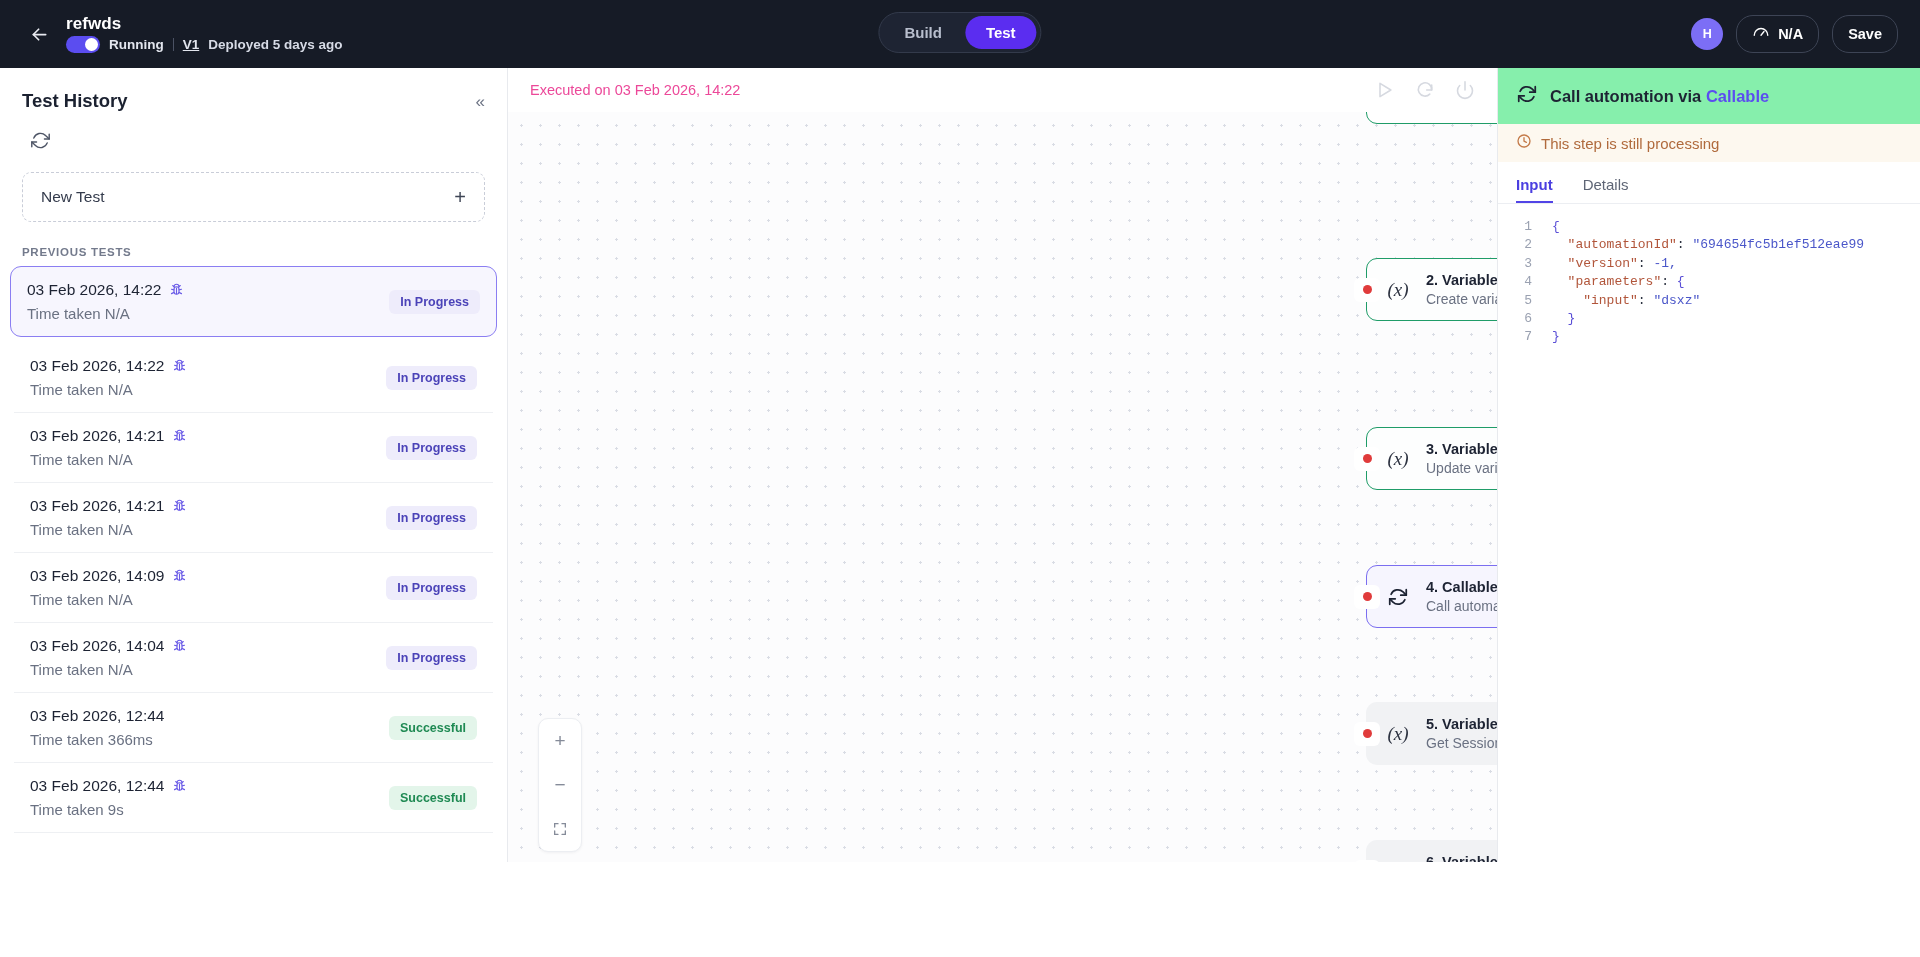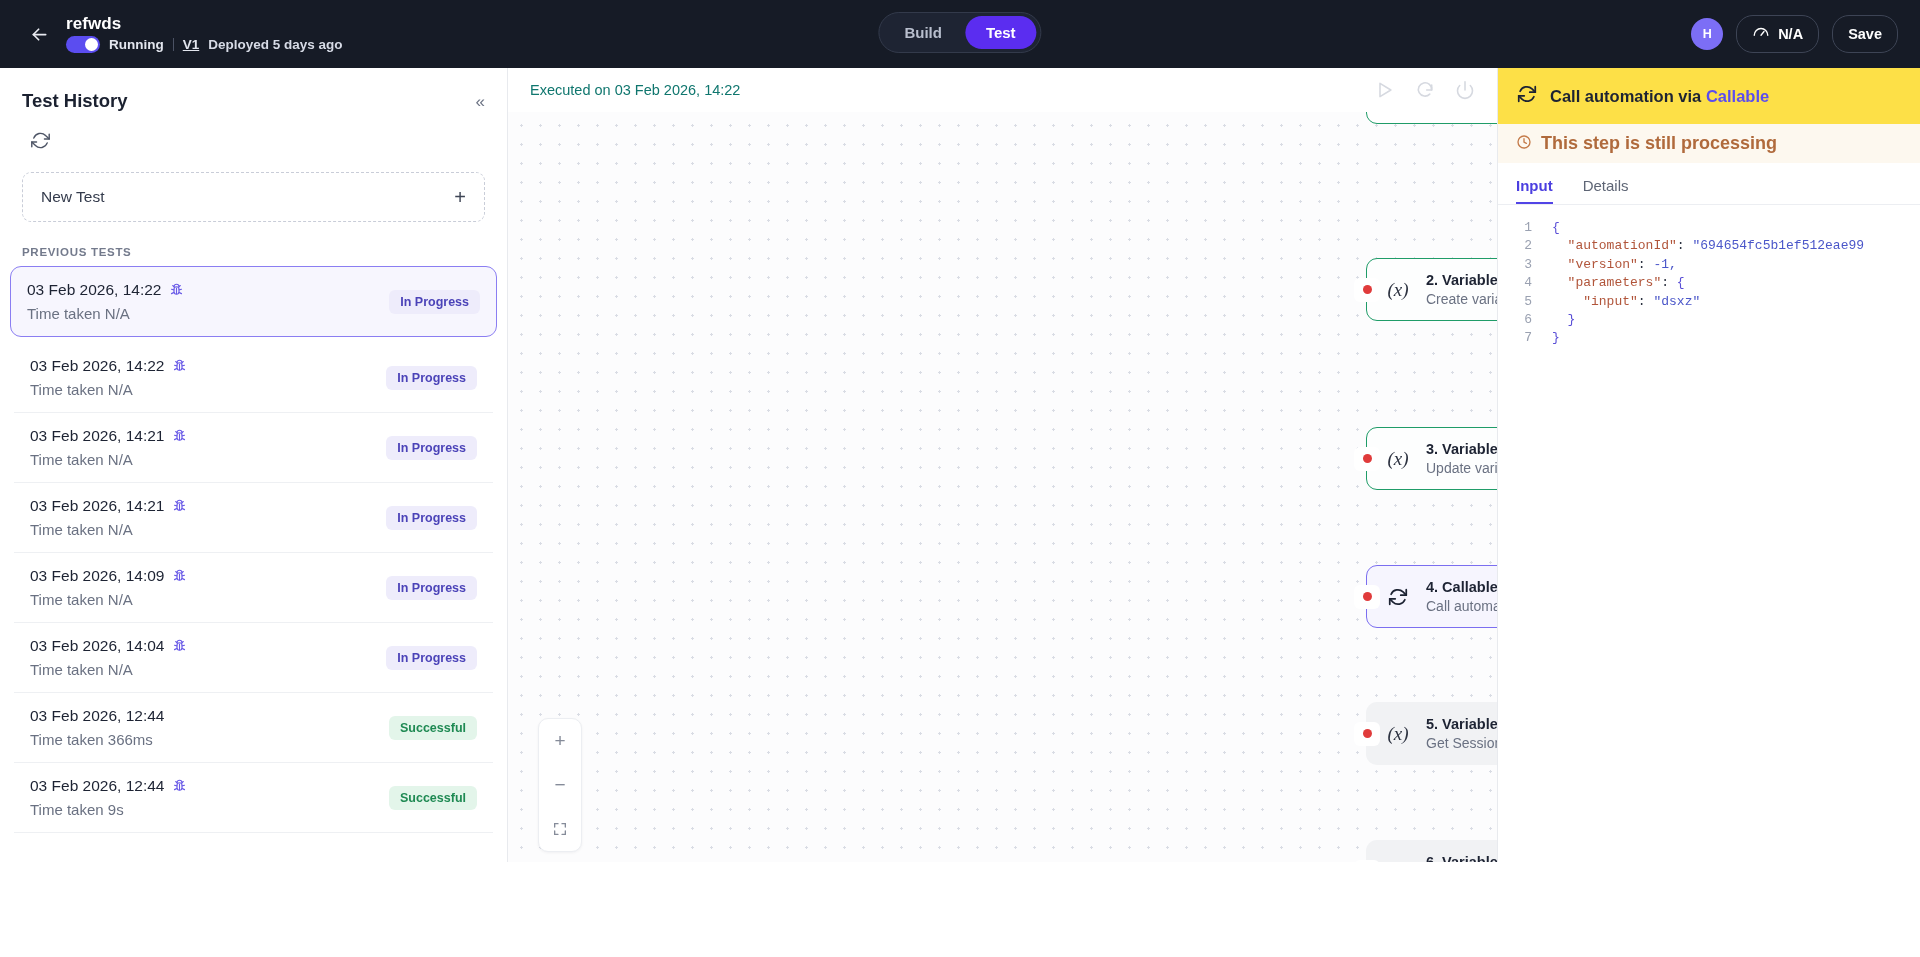--- a/index.html
+++ b/index.html
@@ -100,21 +100,21 @@
     font-size: 12.5px; font-weight: 600; white-space: nowrap;
   }
   .badge.inprogress { background: #eeecfb; color: #4b43b8; }
   .badge.successful { background: #e3f5ea; color: #1f8a53; }
 
   
   .canvas-col { flex: 1; display: flex; flex-direction: column; min-width: 0; position: relative; }
   .canvas-head {
     height: 44px; flex: 0 0 44px; display: flex; align-items: center; padding: 0 22px; background: #fff;
   }
-  .executed-on { font-size: 14.5px; color: #0f766e; font-weight: 500; }
+  .executed-on { font-size: 14.5px; color: #ec4899; font-weight: 500; }
   .canvas-head-icons { margin-left: auto; display: flex; align-items: center; gap: 20px; color: #d6d9e0; }
   .chi { cursor: pointer; display: flex; }
   .canvas {
     flex: 1; position: relative; min-height: 0; overflow: hidden;
     background-color: #fcfcfd;
     background-image: radial-gradient(#d9dce4 1.05px, transparent 1.05px);
     background-size: 19px 19px; background-position: 4px 4px;
   }
 
   .node {
@@ -146,29 +146,29 @@
     padding: 8px 0; gap: 16px; box-shadow: 0 1px 3px rgba(20,25,40,.05);
   }
   .zc-btn { width: 28px; height: 28px; display: flex; align-items: center; justify-content: center; color: #858b99; cursor: pointer; font-size: 19px; }
 
   
   .right-panel {
     width: 423px; flex: 0 0 423px; border-left: 1px solid #e8eaee; background: #ffffff;
     display: flex; flex-direction: column; min-height: 0;
   }
   .rp-header {
-    height: 56px; flex: 0 0 56px; background: #fde047; display: flex; align-items: center;
+    height: 56px; flex: 0 0 56px; background: #86efac; display: flex; align-items: center;
     gap: 12px; padding: 0 18px;
   }
   .rp-title { font-size: 16.5px; font-weight: 600; color: #1d2333; white-space: nowrap; }
   .rp-title .accent { color: #5b4df0; }
   .rp-banner {
     min-height: 38px; background: #fdf8ef; display: flex; align-items: center; gap: 9px; padding: 9px 18px;
   }
-  .rp-banner-text { font-size: 18px; color: #b06a3c; font-weight: bold; }
+  .rp-banner-text { font-size: 15px; color: #b06a3c; }
   .rp-tabs { display: flex; gap: 0; padding: 0 18px; border-bottom: 1px solid #eceef2; }
   .rp-tab {
     padding: 14px 0 8px 0; margin-right: 30px; font-size: 15px; color: #5e6575;
     cursor: pointer; border-bottom: 2.5px solid transparent; font-weight: 500;
   }
   .rp-tab.active { color: #4b3fe0; font-weight: 700; border-bottom-color: #5244e6; }
   .code-area { flex: 1; overflow: hidden; padding-top: 14px; display: flex; min-height: 0; }
   .gutter {
     width: 46px; flex: 0 0 46px; text-align: right; padding-right: 12px;
     font-family: "Liberation Mono", monospace; font-size: 13px; color: #9aa1b1; line-height: 18.4px;

